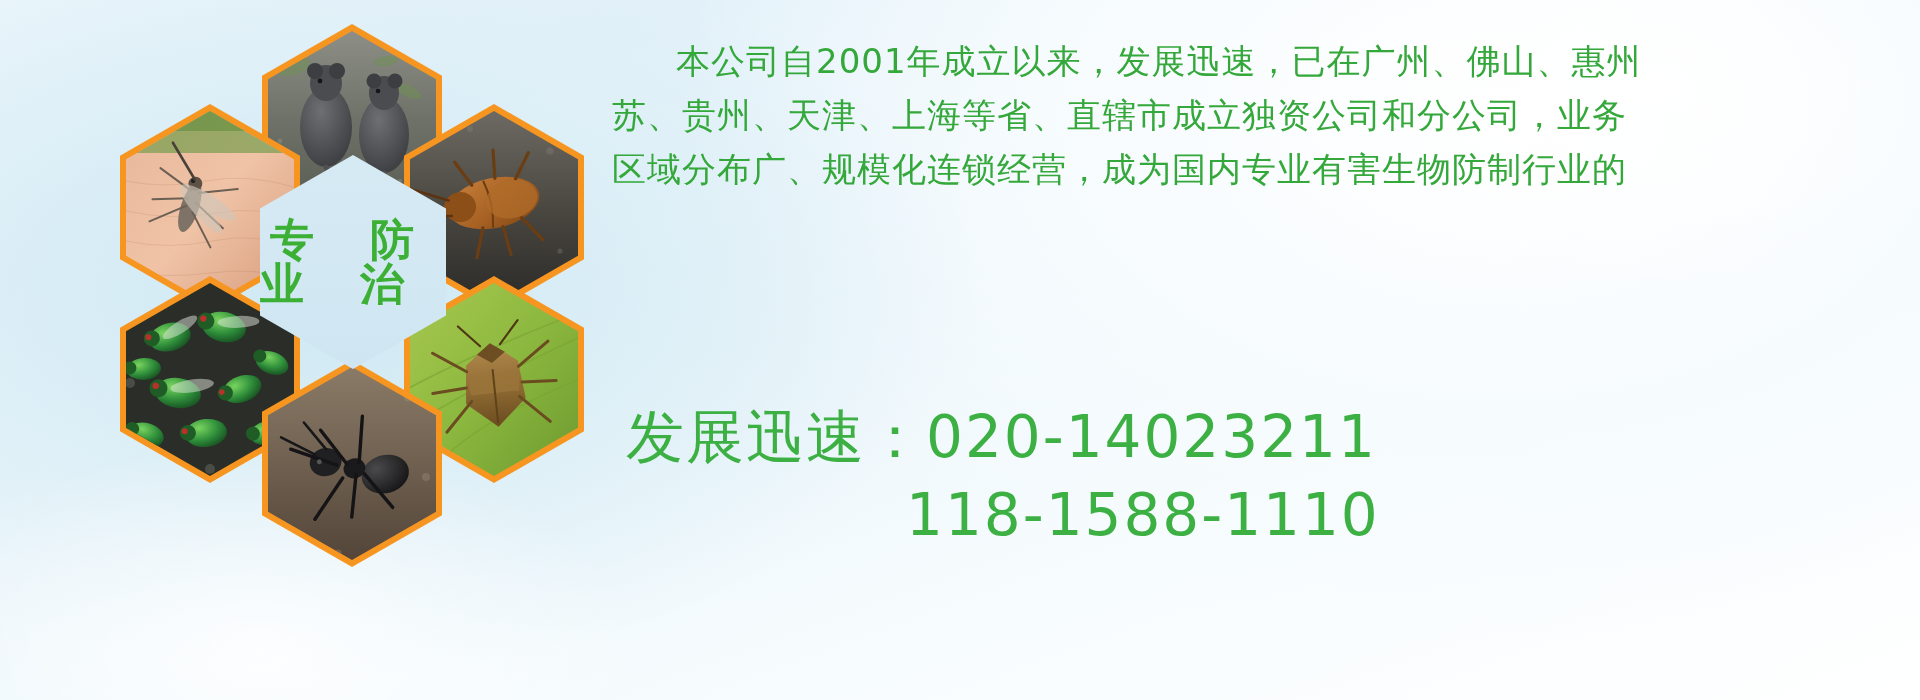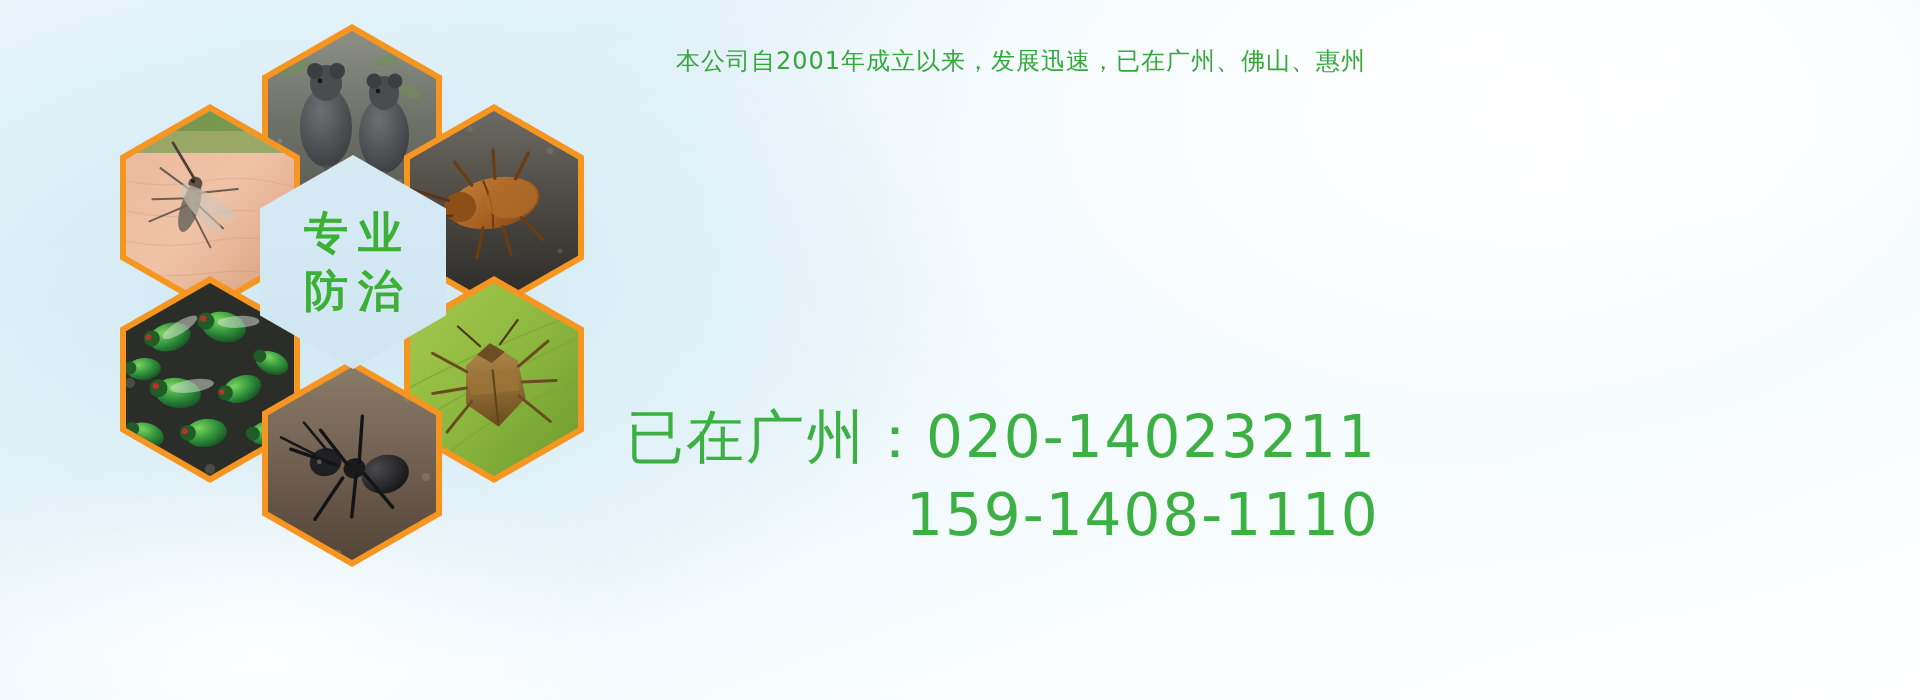--- a/index.html
+++ b/index.html
@@ -40,35 +40,35 @@
     clip-path:polygon(50% 0%,100% 25%,100% 75%,50% 100%,0% 75%,0% 25%);
     position:relative;overflow:hidden;
   }
   .hex .inner > .art{position:absolute;inset:0;}
 
   
   #hex-center{
     position:absolute;left:170px;top:145px;width:186px;height:214px;
     clip-path:polygon(50% 0%,100% 25%,100% 75%,50% 100%,0% 75%,0% 25%);
     background:linear-gradient(180deg,#d6eaf4 0%,#cfe6f2 100%);
-    display:flex;flex-direction:column;align-items:center;justify-content:center;
+    display:flex;flex-direction:row;align-items:center;justify-content:center;
     gap:14px;
   }
   #hex-center .cw{
     color:#3cb034;font-size:44px;font-weight:bold;letter-spacing:10px;
     text-indent:10px;line-height:1;
     font-family:"DejaVu Sans","Liberation Sans",sans-serif;
   }
 
   
   #copy{
     position:absolute;left:612px;top:34px;width:1300px;
   }
   #copy p{
-    margin:0;color:#35a83b;font-size:24px;line-height:54px;
+    margin:0;color:#35a83b;font-size:34px;line-height:54px;
     letter-spacing:1px;font-weight:500;white-space:nowrap;
   }
   #copy p.first{text-indent:64px;}
 
   #contact{position:absolute;left:612px;top:398px;width:1300px;}
   .phone-row{
     color:#3cb043;font-size:58px;line-height:78px;font-weight:500;
     letter-spacing:2px;white-space:nowrap;
   }
   .phone-row.r1{padding-left:14px;}
@@ -396,24 +396,26 @@
     </div>
 
     <div id="hex-center">
       <div class="cw">专业</div>
       <div class="cw">防治</div>
     </div>
   </div>
 
   <div id="copy">
     <p class="first">本公司自2001年成立以来，发展迅速，已在广州、佛山、惠州</p>
+    <p>苏、贵州、天津、上海等省、直辖市成立独资公司和分公司，业务</p>
+    <p>区域分布广、规模化连锁经营，成为国内专业有害生物防制行业的</p>
   </div>
 
   <div id="contact">
     <div class="phone-row r1">
-      <span>已在广州：</span><span class="ph-num">020-14023211</span>
+      <span>发展迅速：</span><span class="ph-num">020-14023211</span>
     </div>
     <div class="phone-row r2">
-      <span class="ph-num">159-1408-1110</span>
+      <span class="ph-num">118-1588-1110</span>
     </div>
   </div>
 
 </div>
 
 </body></html>

